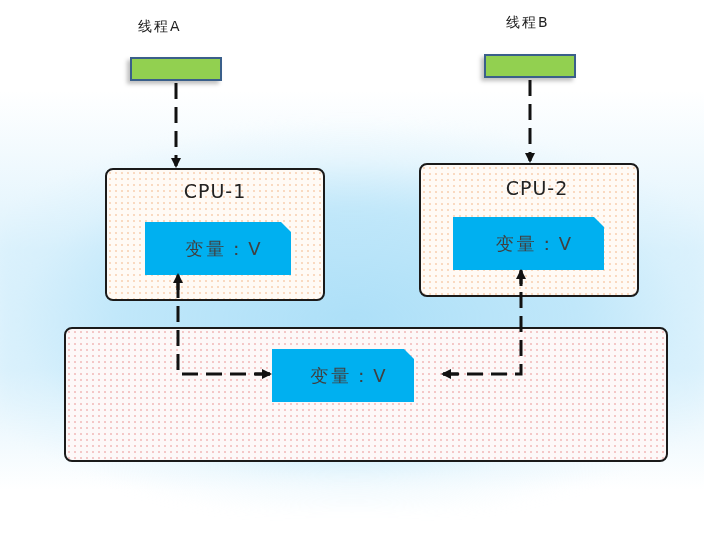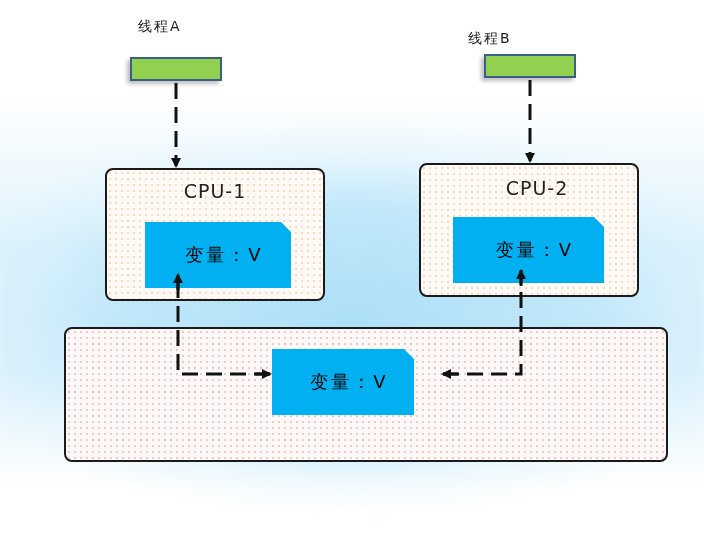--- a/index.html
+++ b/index.html
@@ -37,37 +37,37 @@
     .mem {
       background-color: #fdf8f8;
       background-image: radial-gradient(rgba(235,150,150,0.5) 1px, transparent 1.2px);
       background-size: 6px 6px;
     }
     .box-title {
       position: absolute; left: 0; right: 0; text-align: center;
       font-size: 19px; color: #222; letter-spacing: 1px;
     }
     .var {
-      position: absolute; height: 66px; box-sizing: border-box;
-      background: #00b0f0; color: #000000; font-size: 18px;
+      position: absolute; height: 53px; box-sizing: border-box;
+      background: #00b0f0; color: #404040; font-size: 18px;
       display: flex; align-items: center; justify-content: center;
       letter-spacing: 3px;
       clip-path: polygon(0 0, calc(100% - 10px) 0, 100% 10px, 100% 100%, 0 100%);
       padding-left: 13px;
     }
     svg.arrows { position: absolute; left: 0; top: 0; }
   </style>
 </head>
 <body>
 
 <div class="glow"></div>
 <div class="glow2"></div>
 
 <div class="label" style="left:138px; top:18px;">线程A</div>
-<div class="label" style="left:468px; top:14px;margin-top:16px;">线程B</div>
+<div class="label" style="left:506px; top:14px;">线程B</div>
 
 <div class="thread" style="left:130px; top:57px;"></div>
 <div class="thread" style="left:484px; top:54px;"></div>
 
 <div class="box" style="left:65px; top:168px; width:220px; height:133px;margin-left:40px;">
   <div class="box-title" style="top:10px;">CPU-1</div>
   <div class="var" style="left:38px; top:52px; width:146px;">变量：V</div>
 </div>
 
 <div class="box" style="left:419px; top:163px; width:220px; height:134px;">

